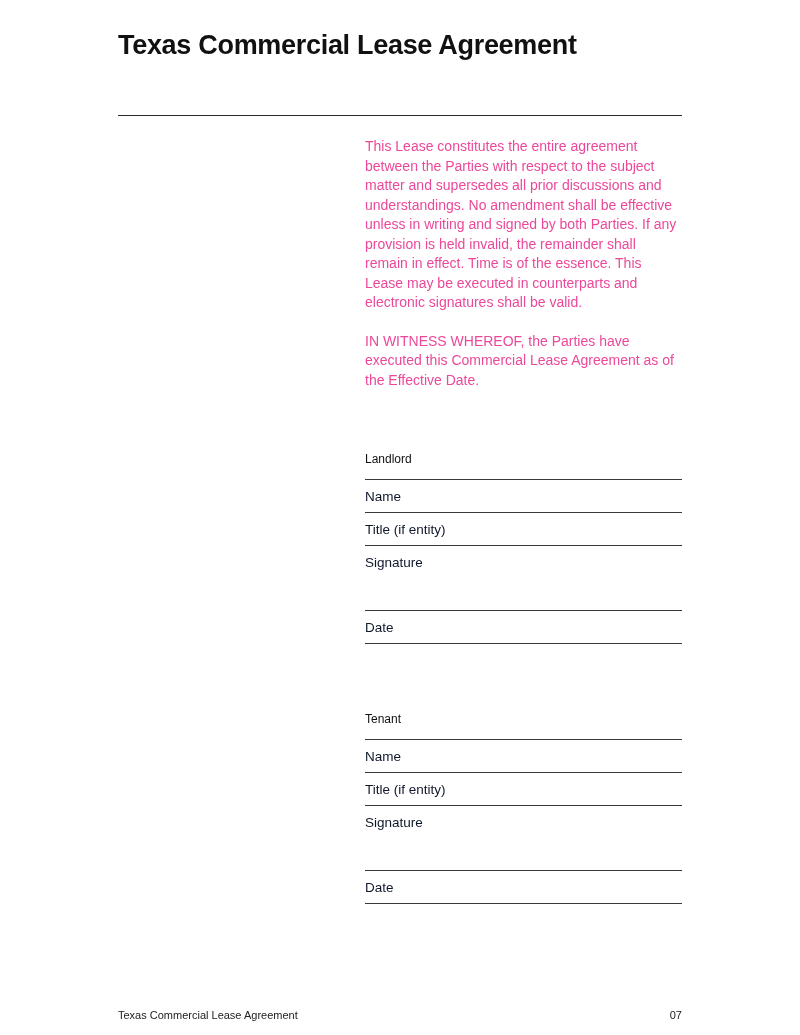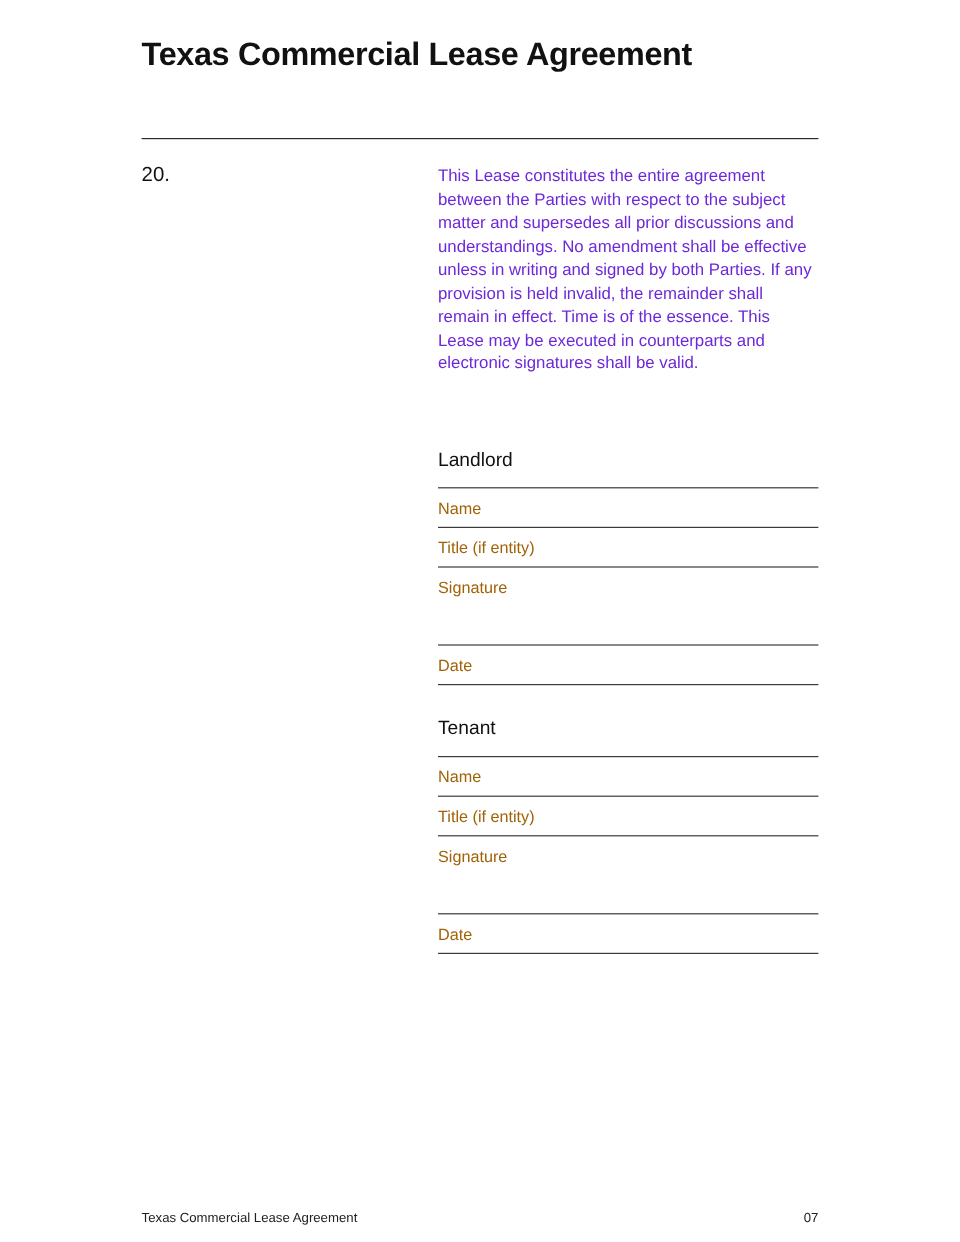--- a/index.html
+++ b/index.html
@@ -44,38 +44,38 @@
   }
   .section-number { width: 34px; }
   .right-col {
     flex: 1;
     max-width: 477px;
     padding-top: 1px;
   }
   .body-para {
     font-size: 14px;
     line-height: 19.5px;
-    color: #6d28d9;
+    color: #ec4899;
   }
   .body-para + .body-para { margin-top: 19px; }
   .sig-block { margin-top: 62px; }
-  .sig-block.second { margin-top: 28px; }
+  .sig-block.second { margin-top: 68px; }
   .sig-heading {
-    font-size: 16px;
+    font-size: 12px;
     font-weight: 400;
     color: #111111;
   }
   .rule {
     border: none;
     border-top: 1px solid #3a3a3a;
   }
   .sig-heading + .rule { margin-top: 13px; }
   .field-label {
     font-size: 13.5px;
-    color: #a16207;
+    color: #0f172a;
     margin-top: 9px;
   }
   .field-label + .rule { margin-top: 8px; }
   .sig-space { height: 40px; }
   .footer {
     margin-top: auto;
     padding: 0 0 14px 0;
     display: flex;
     justify-content: space-between;
     align-items: baseline;
@@ -88,26 +88,26 @@
 
 <div class="page">
 
   <h1 class="doc-title">Texas Commercial Lease Agreement</h1>
 
   <hr class="top-rule">
 
   <div class="content">
 
     <div class="left-col">
-      <span class="section-number">20.</span>
     </div>
 
     <div class="right-col">
 
       <p class="body-para">This Lease constitutes the entire agreement between the Parties with respect to the subject matter and supersedes all prior discussions and understandings. No amendment shall be effective unless in writing and signed by both Parties. If any provision is held invalid, the remainder shall remain in effect. Time is of the essence. This Lease may be executed in counterparts and electronic signatures shall be valid.</p>
+      <p class="body-para">IN WITNESS WHEREOF, the Parties have executed this Commercial Lease Agreement as of the Effective Date.</p>
 
       <div class="sig-block">
         <div class="sig-heading">Landlord</div>
         <hr class="rule">
 
         <div class="field-label">Name</div>
         <hr class="rule">
 
         <div class="field-label">Title (if entity)</div>
         <hr class="rule">

